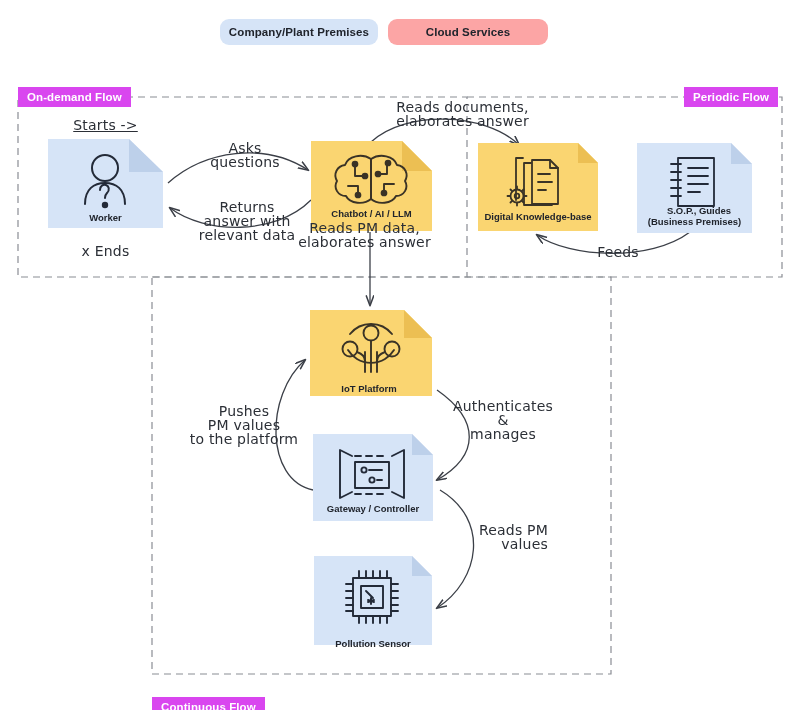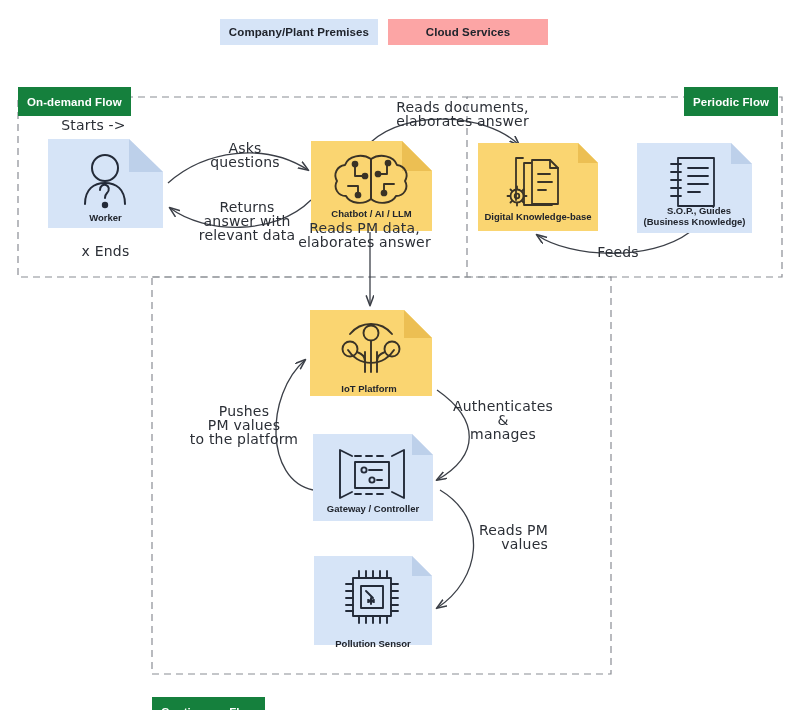--- a/index.html
+++ b/index.html
@@ -16,37 +16,37 @@
   }
   #canvas {
     position: absolute;
     left: 0; top: 0;
     width: 800px;
     height: 710px;
   }
   .legend-chip {
     position: absolute;
     height: 26px;
-    border-radius: 0;
+    border-radius: 9px;
     display: flex;
     align-items: center;
     justify-content: center;
     font-size: 11.5px;
     font-weight: bold;
     color: #20242c;
     letter-spacing: 0.1px;
     font-family: "Liberation Sans", sans-serif;
   }
   #legend-premises { left: 220px; top: 19px; width: 158px; background: #d6e4f7; }
   #legend-cloud    { left: 388px; top: 19px; width: 160px; background: #fca5a5; }
 
   .zone-label {
     position: absolute;
-    height: 29px;
-    background: #15803d;
+    height: 20px;
+    background: #d946ef;
     color: #ffffff;
     font-size: 11.5px;
     font-weight: bold;
     display: flex;
     align-items: center;
     padding: 0 9px;
     box-sizing: border-box;
     letter-spacing: 0.1px;
     white-space: nowrap;
     font-family: "Liberation Sans", sans-serif;
@@ -238,26 +238,26 @@
 </div>
 
 <div class="zone-label" id="zone-ondemand">On-demand Flow</div>
 <div class="zone-label" id="zone-periodic">Periodic Flow</div>
 <div class="zone-label" id="zone-continuous">Continuous Flow</div>
 
 <div class="node-label" style="left:48px; top:212px; width:115px;">Worker</div>
 <div class="node-label" style="left:311px; top:208px; width:121px;">Chatbot / AI / LLM</div>
 <div class="node-label" style="left:478px; top:211px; width:120px;">Digital Knowledge-base</div>
 <div class="node-label" style="left:637px; top:205px; width:124px;">S.O.P., Guides</div>
-<div class="node-label" style="left:637px; top:216px; width:115px;">(Business Knowledge)</div>
+<div class="node-label" style="left:637px; top:216px; width:115px;">(Business Premises)</div>
 <div class="node-label" style="left:310px; top:383px; width:118px;">IoT Platform</div>
 <div class="node-label" style="left:313px; top:503px; width:120px;">Gateway / Controller</div>
 <div class="node-label" style="left:314px; top:624px; width:118px;margin-top:14px;">Pollution Sensor</div>
 
-<div class="ann" style="left:36px; top:118px; width:115px;">Starts -&gt;</div>
+<div class="ann" style="left:48px; top:118px; width:115px;text-decoration:underline;">Starts -&gt;</div>
 <div class="ann" style="left:48px; top:244px; width:115px;">x Ends</div>
 <div class="ann" style="left:200px; top:141px; width:90px;">Asks
 questions</div>
 <div class="ann" style="left:198px; top:200px; width:98px;">Returns
 answer with
 relevant data</div>
 <div class="ann" style="left:390px; top:100px; width:145px;">Reads documents,
 elaborates answer</div>
 <div class="ann" style="left:578px; top:245px; width:80px;">Feeds</div>
 <div class="ann" style="left:297px; top:221px; width:135px;">Reads PM data,

